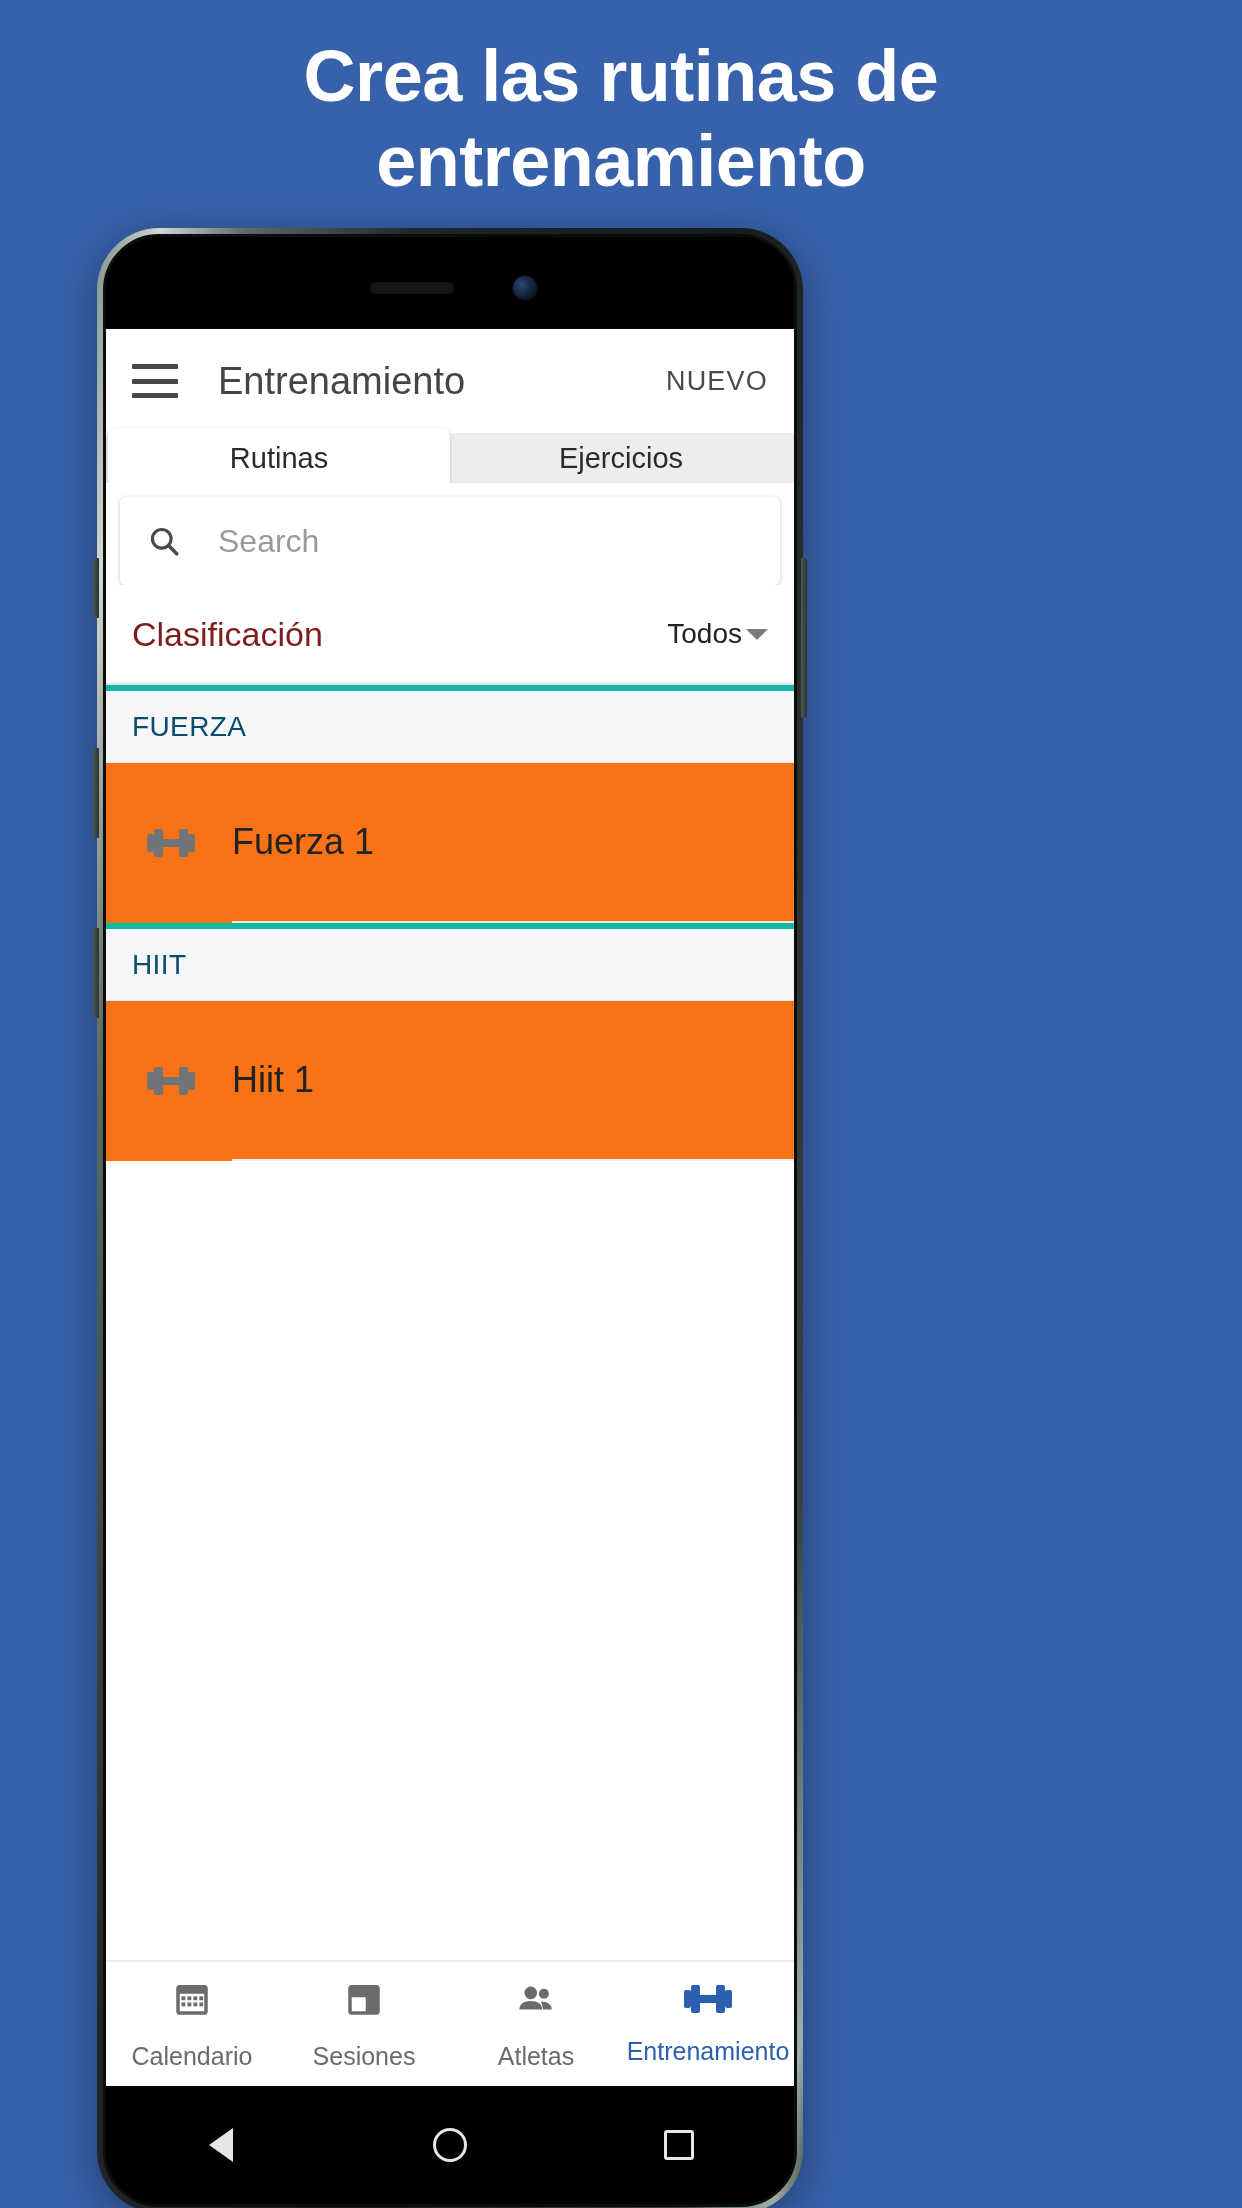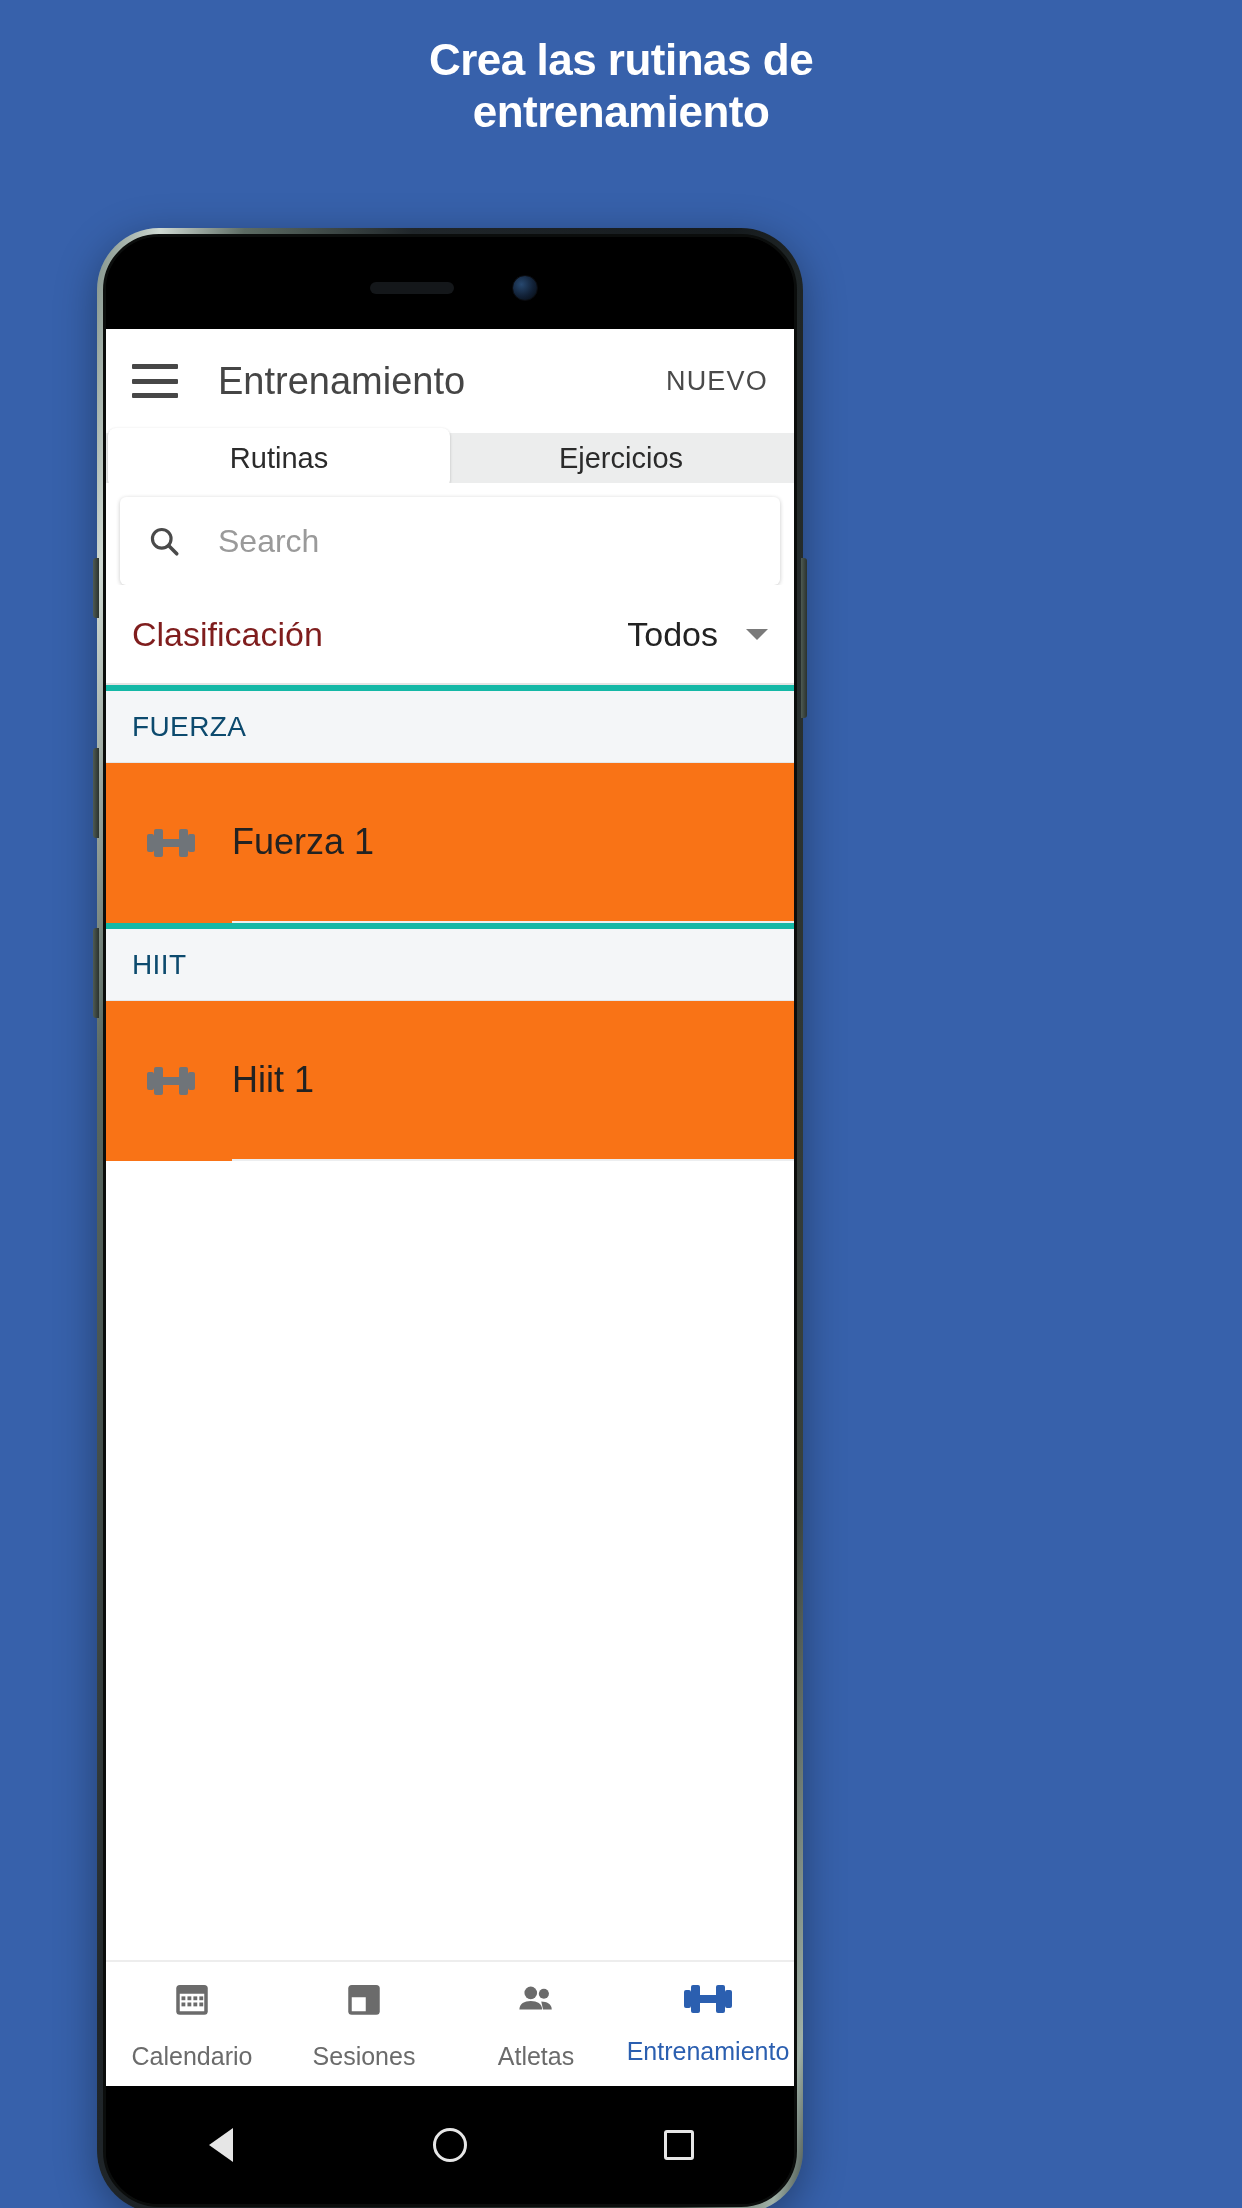--- a/index.html
+++ b/index.html
@@ -10,21 +10,21 @@
     overflow:hidden;
     position:relative;
   }
 
   
   .headline {
     position:absolute;
     top:34px; left:0; width:1242px;
     text-align:center;
     color:#ffffff;
-    font-size:44px;
+    font-size:72px;
     font-weight:700;
     line-height:1.18;
     letter-spacing:-0.5px;
   }
 
   
   .phone {
     position:absolute;
     left:97px; top:228px;
     width:706px; height:1985px;
@@ -154,22 +154,22 @@
   .filter-row {
     height:100px;
     display:flex; align-items:center;
     padding:0 26px;
     border-bottom:2px solid #e4e4e4;
     background:#fff;
     flex:0 0 auto;
   }
   .filter-label { font-size:34px; color:#7f1d1d; flex:1; }
   .filter-value {
-    font-size:34px; color:#222;
-    display:flex; align-items:center; gap:28px;
+    font-size:28px; color:#222;
+    display:flex; align-items:center; gap:4px;
     cursor:pointer;
   }
   .caret {
     width:0; height:0;
     border-left:11px solid transparent;
     border-right:11px solid transparent;
     border-top:11px solid #7a7a7a;
   }
 
   

